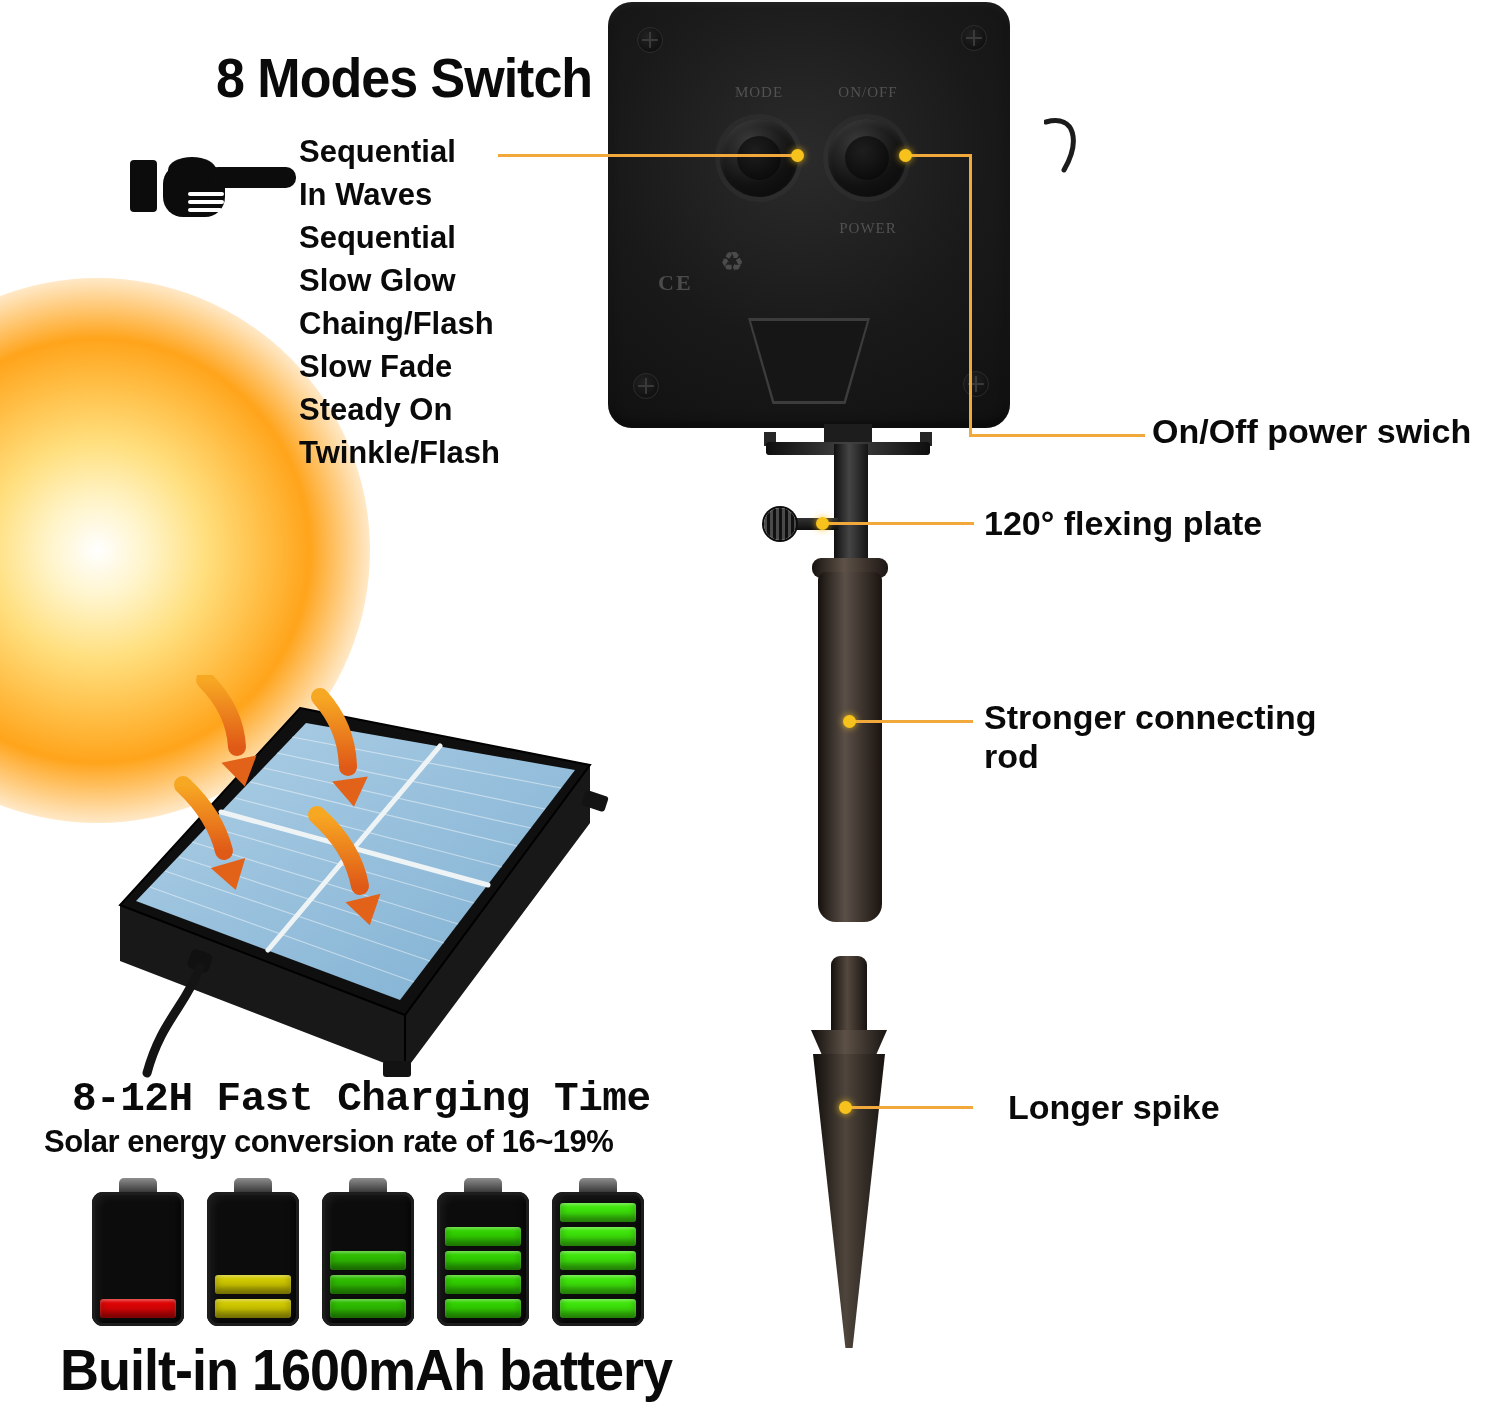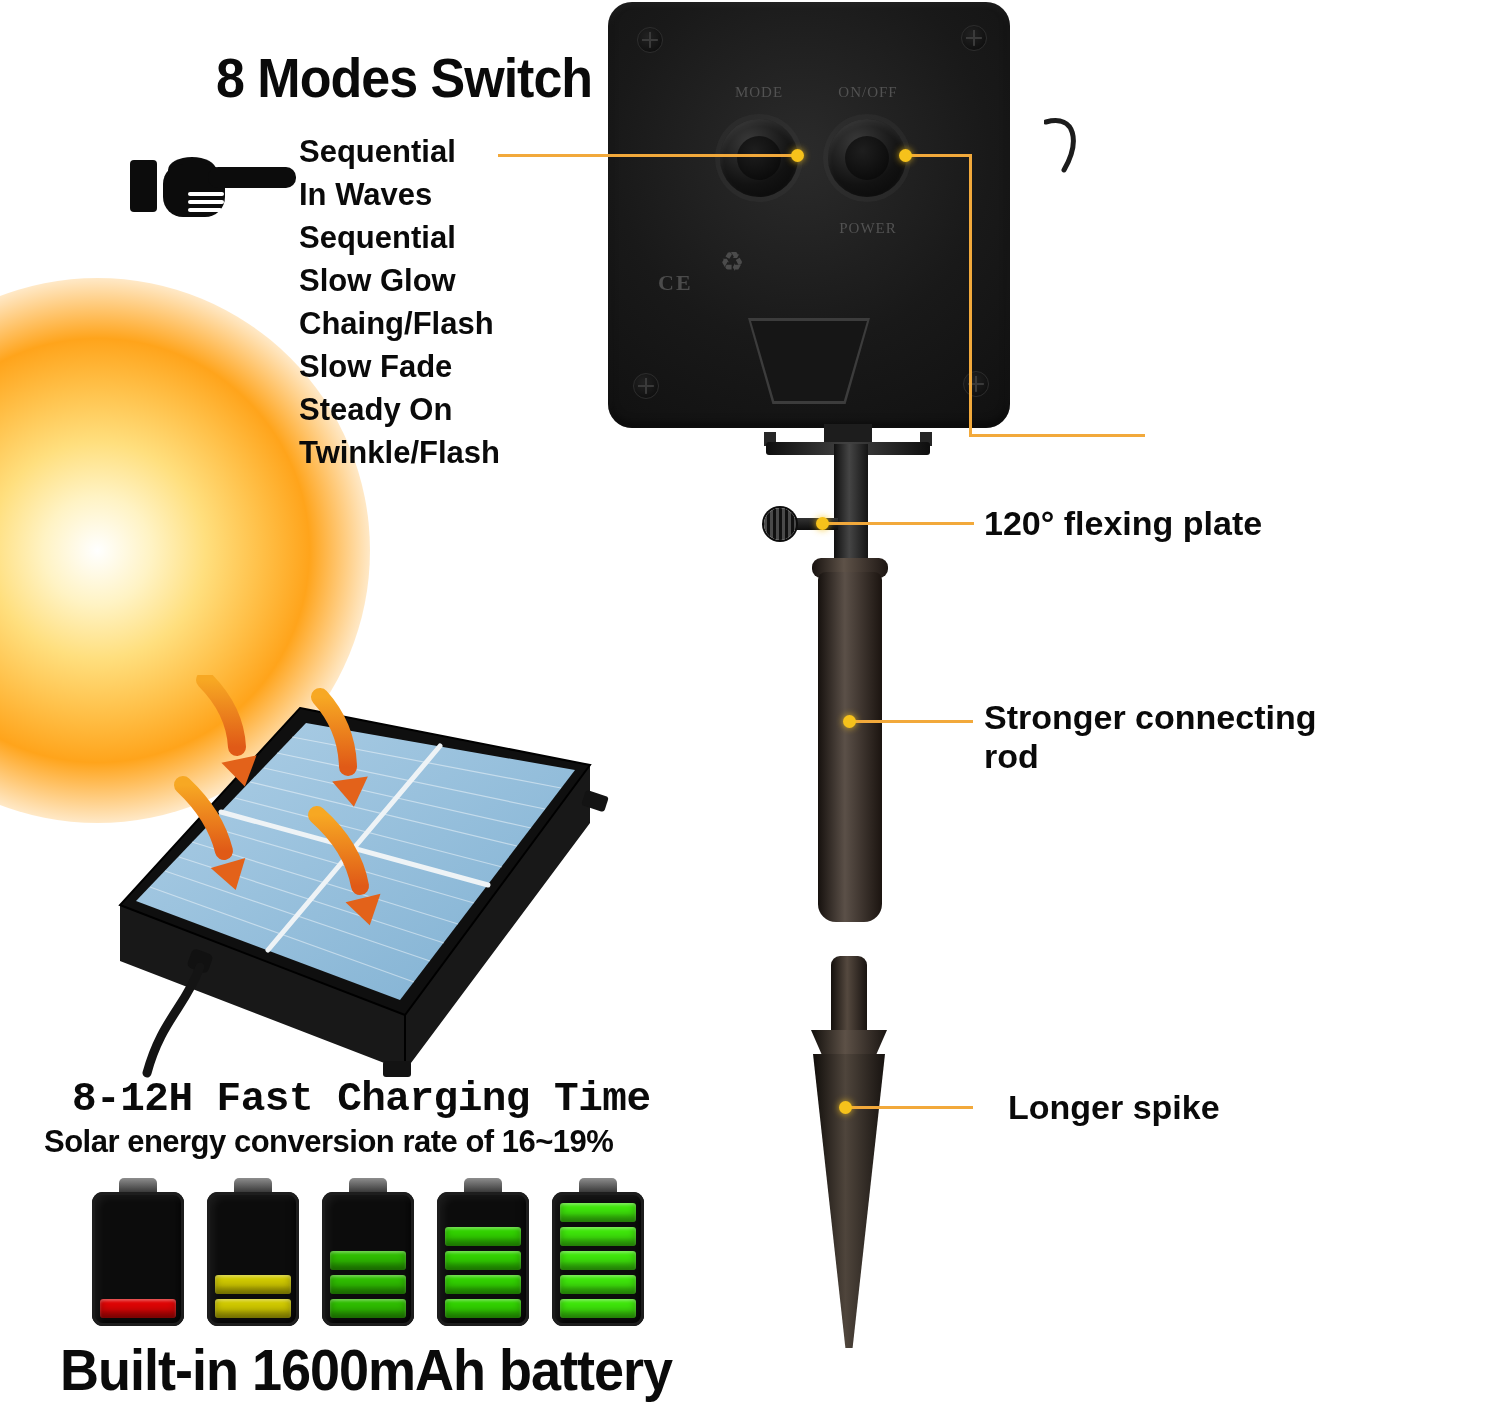--- a/index.html
+++ b/index.html
@@ -157,20 +157,21 @@
   <div class="line" style="left:826px; top:522px; width:148px; height:3px;"></div>
   <div class="line" style="left:853px; top:720px; width:120px; height:3px;"></div>
   <div class="line" style="left:849px; top:1106px; width:124px; height:3px;"></div>
 
   <div class="dot" style="left:791px; top:149px;"></div>
   <div class="dot" style="left:899px; top:149px;"></div>
   <div class="dot" style="left:816px; top:517px;"></div>
   <div class="dot" style="left:843px; top:715px;"></div>
   <div class="dot" style="left:839px; top:1101px;"></div>
 
+  <div class="callout-label" style="left:1152px; top:412px;">On/Off power swich</div>
   <div class="callout-label" style="left:984px; top:504px;">120° flexing plate</div>
   <div class="callout-label wrap" style="left:984px; top:698px; width:380px;">Stronger connecting rod</div>
   <div class="callout-label" style="left:984px; top:1088px;margin-left:24px;">Longer spike</div>
 
   <svg class="panel-illustration" width="545" height="430" viewBox="0 0 545 430">
     <defs>
       <linearGradient id="blueg" x1="0" y1="0" x2="1" y2="1">
         <stop offset="0" stop-color="#aecfe6"></stop>
         <stop offset="1" stop-color="#7fb0d2"></stop>
       </linearGradient>

